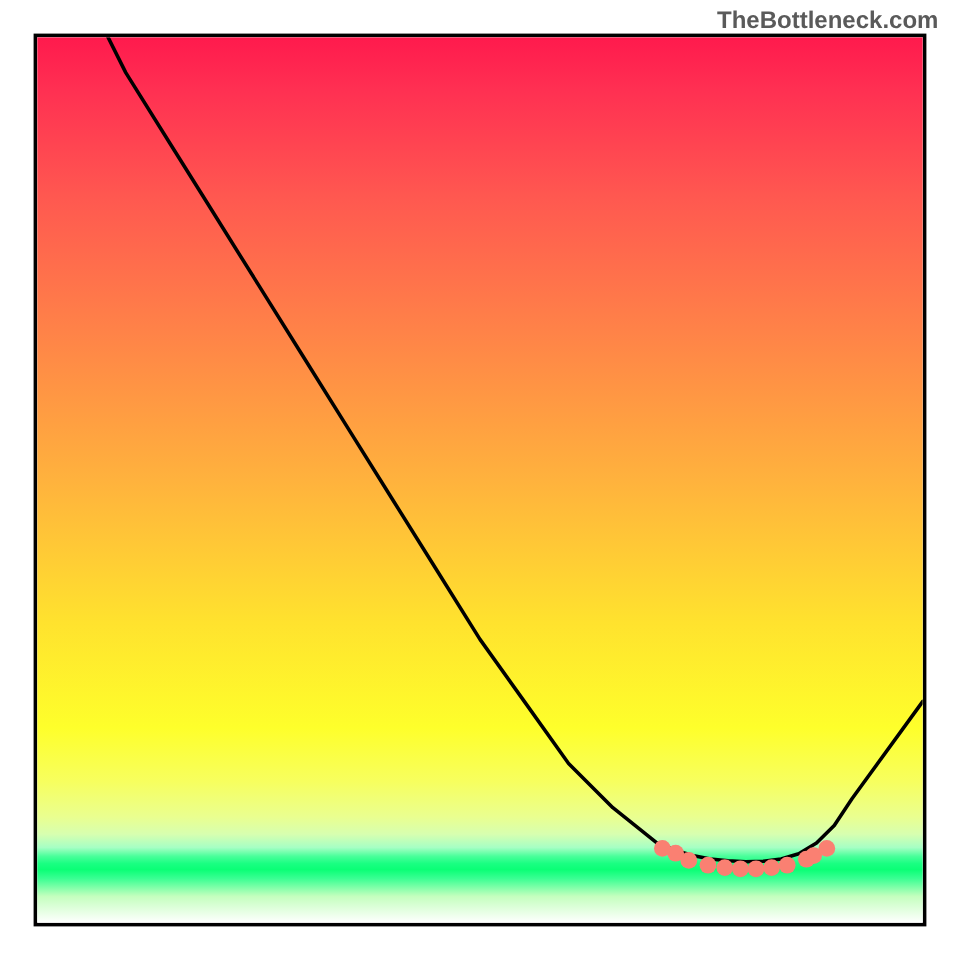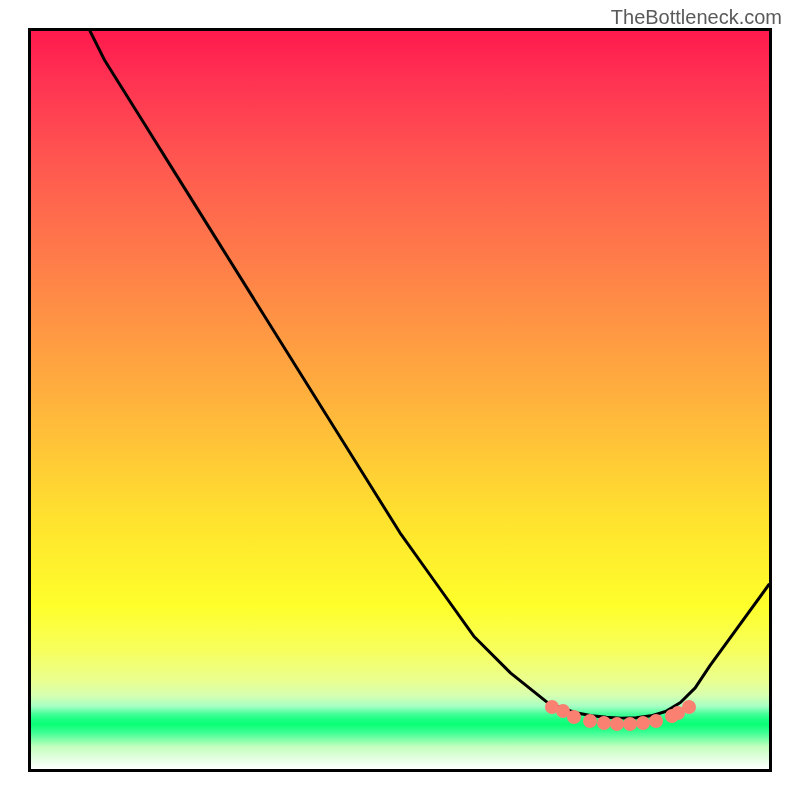--- a/index.html
+++ b/index.html
@@ -10,21 +10,21 @@
     position: relative;
     font-family: Arial, sans-serif;
     overflow: hidden;
   }
   .watermark {
     position: absolute;
     top: 6px;
     right: 18px;
     font-size: 20px;
     color: #5a5a5a;
-    font-weight: 400;
+    font-weight: 700;
     z-index: 10;
   }
   .plot-area {
     position: absolute;
     top: 28px;
     left: 28px;
     width: 744px;
     height: 744px;
     border: 3px solid #000;
     overflow: hidden;

